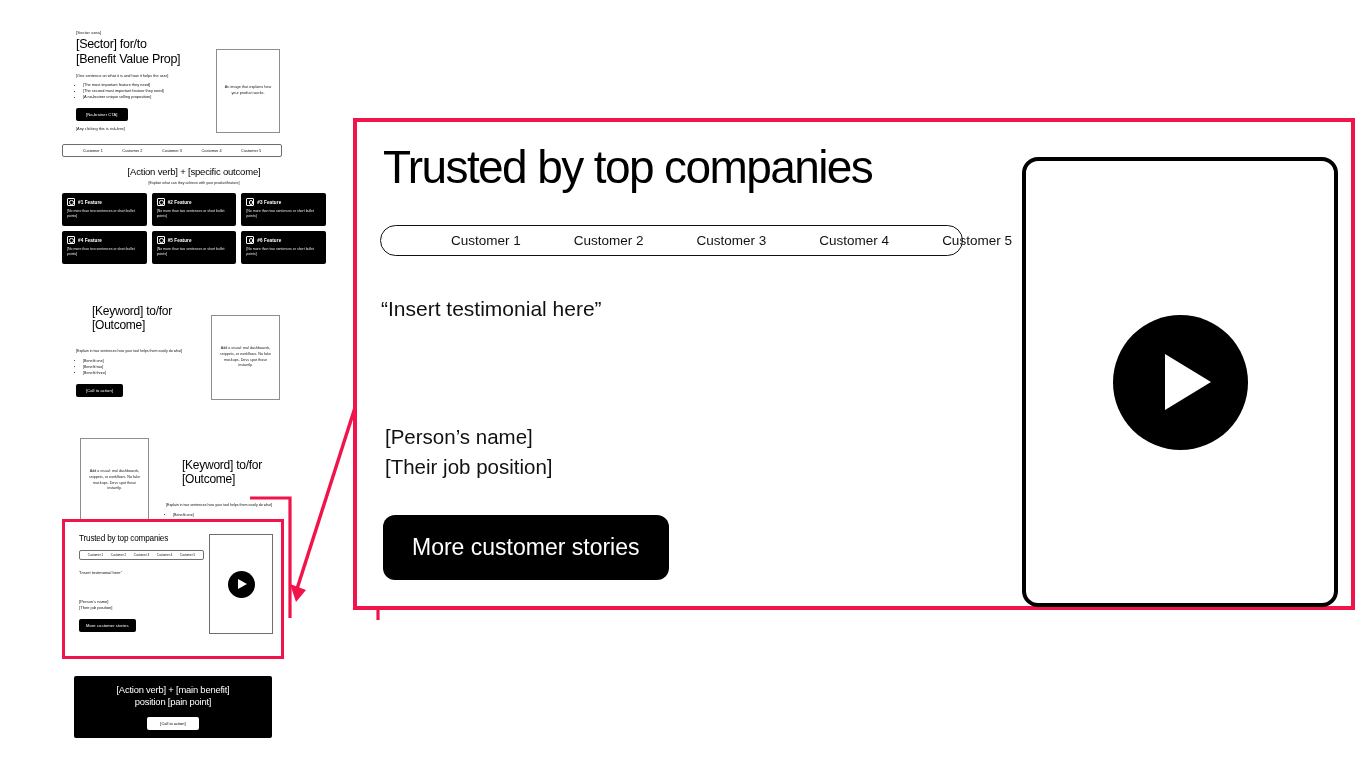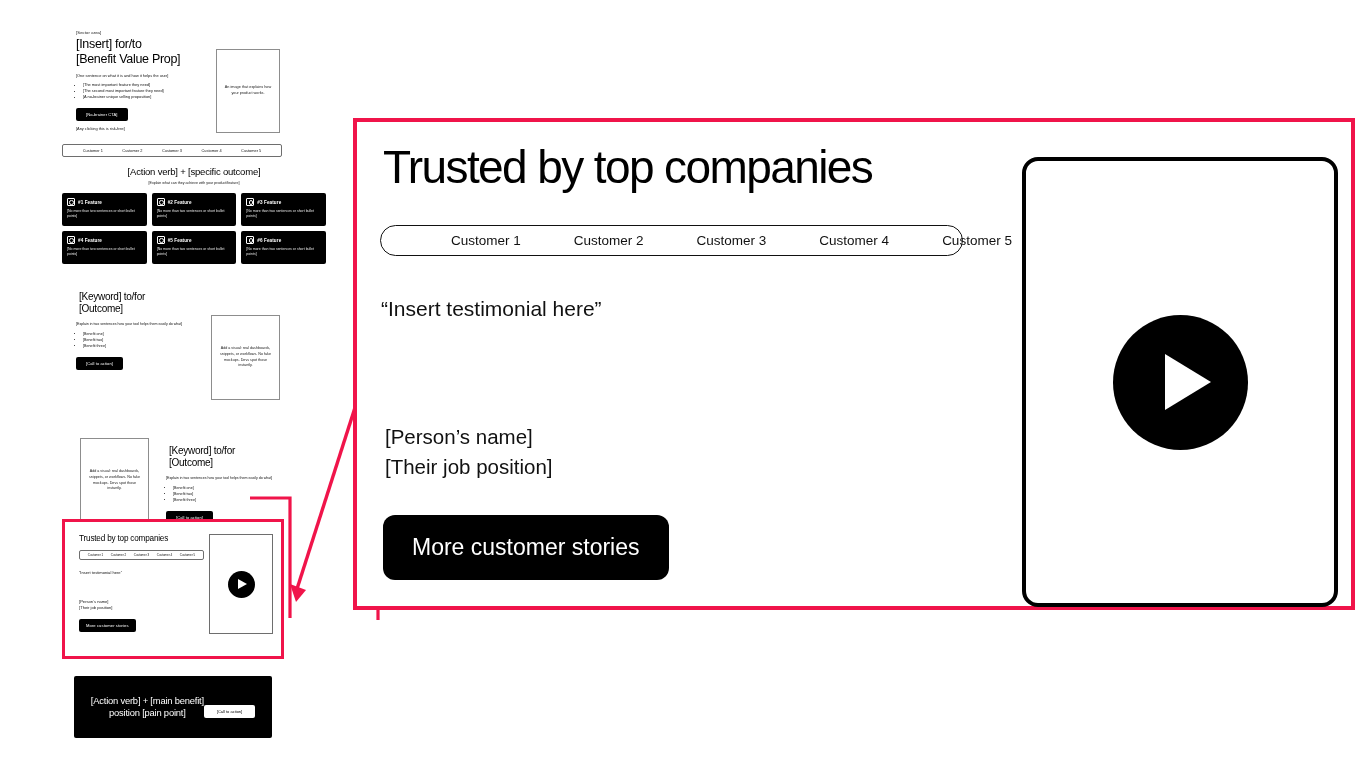--- a/index.html
+++ b/index.html
@@ -51,21 +51,21 @@
   .grid{display:grid;grid-template-columns:repeat(3,1fr);gap:5px 5px;}
   .fcard{background:#000;color:#fff;border-radius:2px;padding:5px 5px 7px 5px;min-height:31px;box-sizing:border-box;}
   .fcard .ftop{display:flex;align-items:center;gap:3px;margin-bottom:3px;}
   .ficon{width:6px;height:6px;border:.7px solid #fff;border-radius:1px;display:inline-block;position:relative;flex:0 0 auto;}
   .ficon:before{content:"";position:absolute;left:1.3px;top:1.3px;width:2.6px;height:2.6px;border:.6px solid #fff;border-radius:50%;}
   .fcard .ftitle{font-size:4.6px;font-weight:700;letter-spacing:.1px;}
   .fcard .fbody{font-size:3.5px;line-height:1.45;color:#e4e4e4;}
 
   
   .s3{position:absolute;left:14px;top:262px;width:208px;height:100px;}
-  .s3 h2,.s4 h2{font-size:10px;font-weight:400;line-height:1.2;margin:3px;letter-spacing:-.25px;}
+  .s3 h2,.s4 h2{font-size:12px;font-weight:400;line-height:1.2;margin:16px;letter-spacing:-.25px;}
   .s3 .p,.s4 .p{font-size:3.6px;line-height:1.45;color:#111;margin:7px 0 5px 0;}
   .s3 ul.bul li,.s4 ul.bul li{font-size:3.7px;line-height:1.6;}
   .imgbox{
     border:1px solid #8d8d8d;background:#fff;
     display:flex;align-items:center;justify-content:center;text-align:center;
     font-size:3.7px;line-height:1.55;color:#222;padding:0 7px;box-sizing:border-box;
   }
   .s3 .imgbox{position:absolute;left:135px;top:27px;width:69px;height:85px;}
 
   
@@ -97,21 +97,21 @@
   .playmini{width:27px;height:27px;border-radius:50%;background:#000;display:flex;align-items:center;justify-content:center;}
   .playmini .tri{
     width:0;height:0;border-left:9px solid #fff;
     border-top:5.5px solid transparent;border-bottom:5.5px solid transparent;margin-left:3px;
   }
 
   
   .s6{
     position:absolute;left:12px;top:650px;width:198px;height:62px;
     background:#000;color:#fff;border-radius:2px;
-    display:flex;flex-direction:row;align-items:center;justify-content:center;box-sizing:border-box;
+    display:flex;flex-direction:column;align-items:center;justify-content:center;box-sizing:border-box;
   }
   .s6 h2{font-size:9.4px;font-weight:400;text-align:center;line-height:1.25;margin:0;letter-spacing:-.2px;}
   .btn-light{
     display:inline-block;background:#fff;color:#000;font-size:4px;
     padding:4px 13px;border-radius:2px;margin-top:9px;
   }
 
   
   .panel{
     position:absolute;left:353px;top:118px;width:1002px;height:492px;
@@ -152,21 +152,21 @@
 </head>
 <body>
 
 <div class="stage">
 
   <div class="wire">
 
     <div class="s1">
       <p class="eyebrow">[Sector area]</p>
       <h1 class="h1">
-        <span>[Insert] for/to</span><br>
+        <span>[Sector] for/to</span><br>
         <span>[Benefit Value Prop]</span>
       </h1>
       <p class="subline">[One sentence on what it is and how it helps the user]</p>
       <ul class="bul">
         <li>[The most important feature they need]</li>
         <li>[The second most important feature they need]</li>
         <li>[A no-brainer unique selling proposition]</li>
       </ul>
       <span class="btn-dark">[No-brainer CTA]</span>
       <p class="fineprint">[Any clicking this is risk-free]</p>

